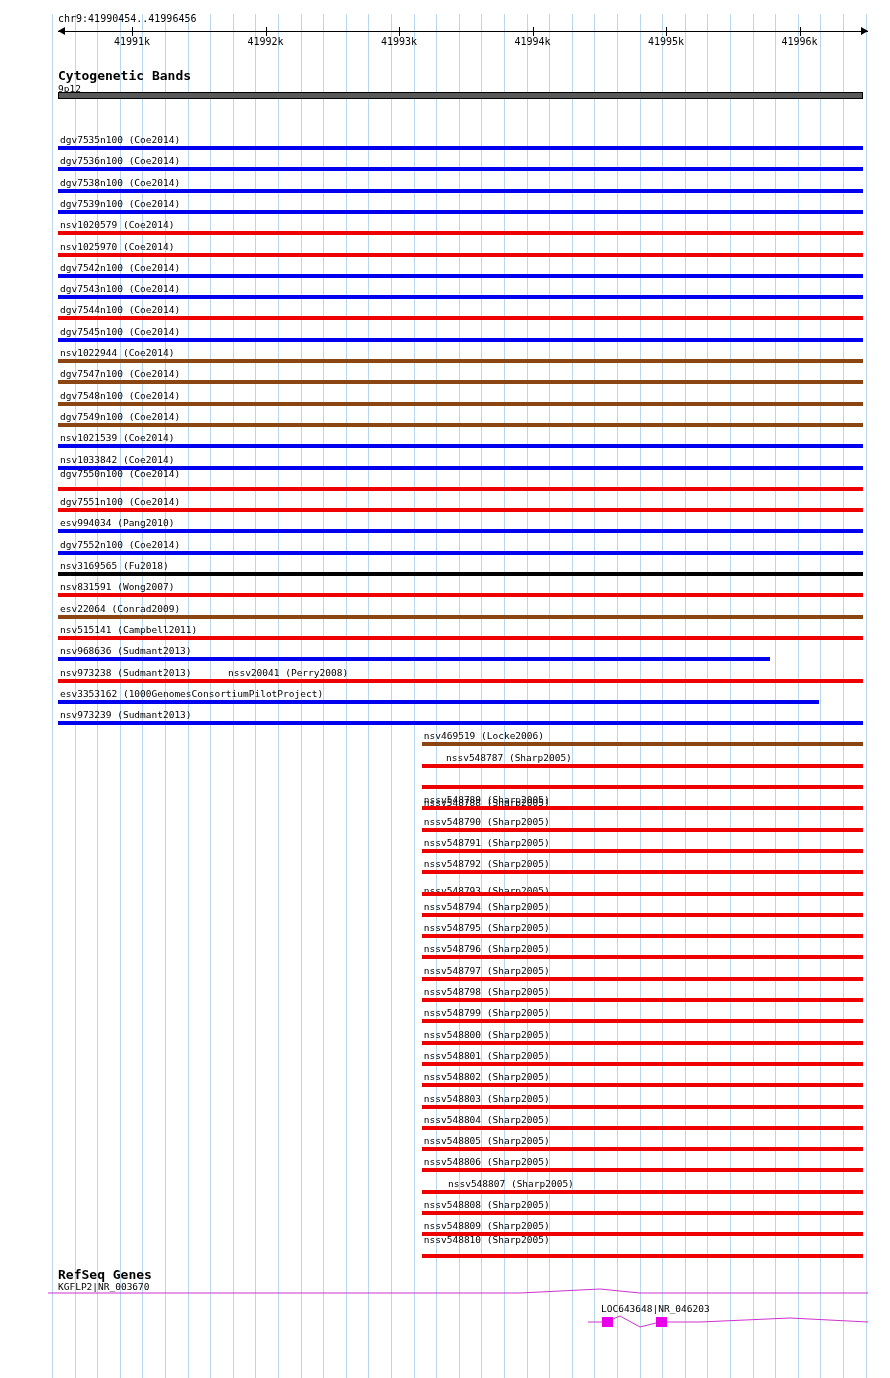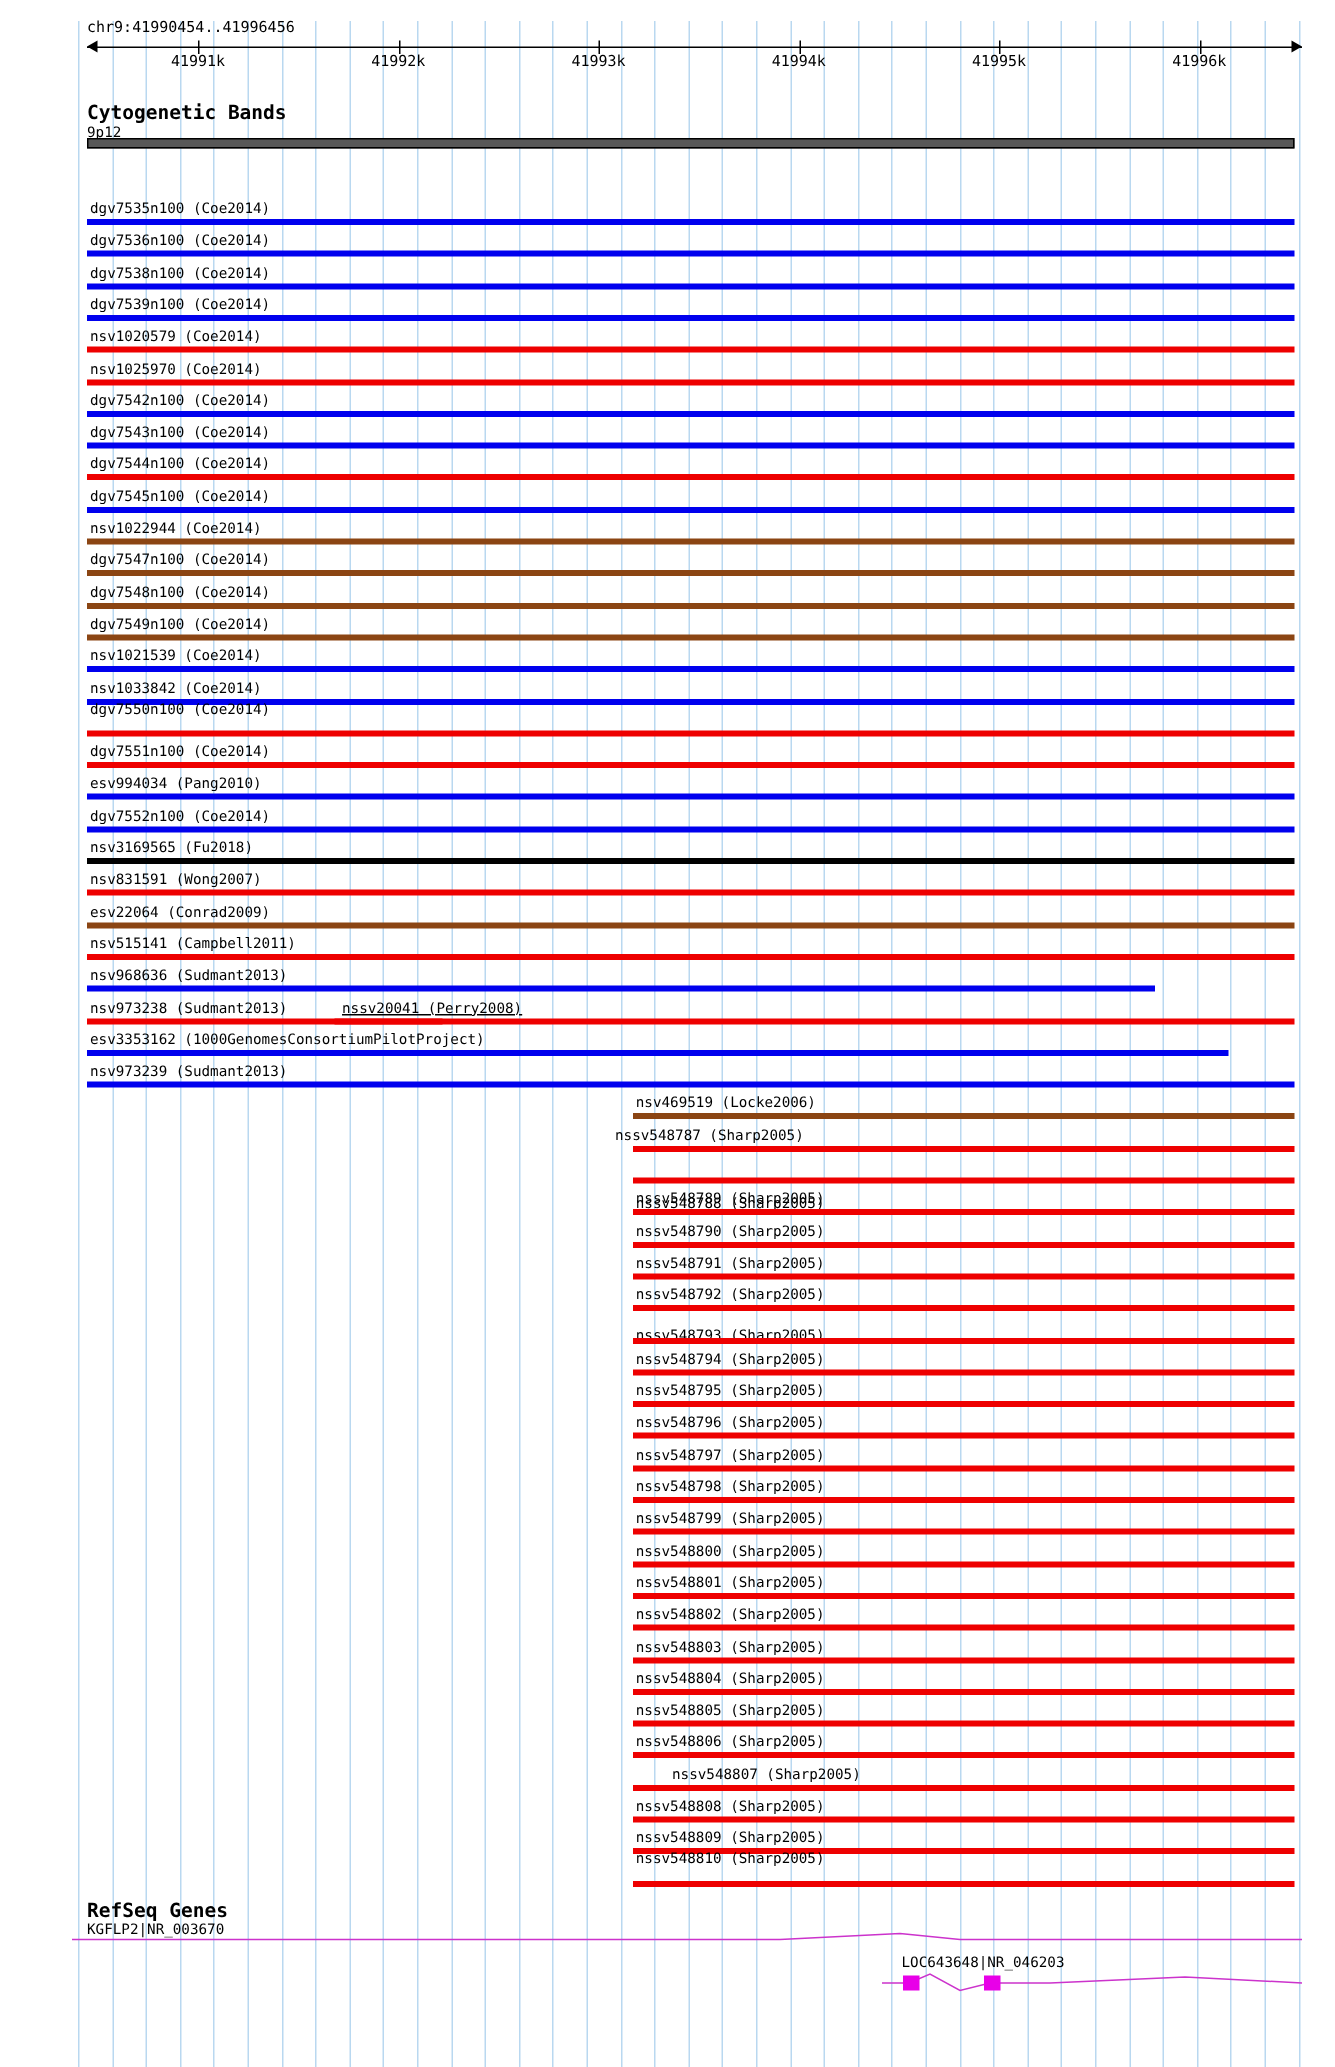--- a/index.html
+++ b/index.html
@@ -236,29 +236,29 @@
       <div class="var-label" style="left: 60px; top: 582.3px;">nsv831591 (Wong2007)</div>
       <div class="var-bar" style="left: 58px; width: 805px; top: 593.3px; background: rgb(238, 0, 0);"></div>
       <div class="var-label" style="left: 60px; top: 603.6px;">esv22064 (Conrad2009)</div>
       <div class="var-bar" style="left: 58px; width: 805px; top: 614.6px; background: rgb(139, 69, 19);"></div>
       <div class="var-label" style="left: 60px; top: 624.9px;">nsv515141 (Campbell2011)</div>
       <div class="var-bar" style="left: 58px; width: 805px; top: 635.9px; background: rgb(238, 0, 0);"></div>
       <div class="var-label" style="left: 60px; top: 646.2px;">nsv968636 (Sudmant2013)</div>
       <div class="var-bar" style="left: 58px; width: 712.425px; top: 657.2px; background: rgb(0, 0, 238);"></div>
       <div class="var-label" style="left: 60px; top: 667.5px;">nsv973238 (Sudmant2013)</div>
       <div class="var-bar" style="left: 58px; width: 805px; top: 678.5px; background: rgb(238, 0, 0);"></div>
-      <div class="var-label" style="left: 228.025px; top: 667.5px; text-decoration: underline;">nssv20041 (Perry2008)</div>
+      <div class="var-label" style="left: 228.025px; top: 667.5px;">nssv20041 (Perry2008)</div>
       <div class="var-bar" style="left: 223.025px; width: 72.45px; top: 678.5px; background: rgb(238, 0, 0);"></div>
       <div class="var-label" style="left: 60px; top: 688.8px;">esv3353162 (1000GenomesConsortiumPilotProject)</div>
       <div class="var-bar" style="left: 58px; width: 760.725px; top: 699.8px; background: rgb(0, 0, 238);"></div>
       <div class="var-label" style="left: 60px; top: 710.1px;">nsv973239 (Sudmant2013)</div>
       <div class="var-bar" style="left: 58px; width: 805px; top: 721.1px; background: rgb(0, 0, 238);"></div>
       <div class="var-label" style="left: 423.86px; top: 731.4px;">nsv469519 (Locke2006)</div>
       <div class="var-bar" style="left: 421.86px; width: 441.14px; top: 742.4px; background: rgb(139, 69, 19);"></div>
-      <div class="var-label" style="left: 410px; top: 752.7px; text-align: right;">nssv548787 (Sharp2005)</div>
+      <div class="var-label" style="left: 446px; top: 752.7px; text-align: right;">nssv548787 (Sharp2005)</div>
       <div class="var-bar" style="left: 421.86px; width: 441.14px; top: 763.7px; background: rgb(238, 0, 0);"></div>
       <div class="var-label" style="left: 423.86px; top: 774px; margin-top: 24px;">nssv548788 (Sharp2005)</div>
       <div class="var-bar" style="left: 421.86px; width: 441.14px; top: 785px; background: rgb(238, 0, 0);"></div>
       <div class="var-label" style="left: 423.86px; top: 795.3px;">nssv548789 (Sharp2005)</div>
       <div class="var-bar" style="left: 421.86px; width: 441.14px; top: 806.3px; background: rgb(238, 0, 0);"></div>
       <div class="var-label" style="left: 423.86px; top: 816.6px;">nssv548790 (Sharp2005)</div>
       <div class="var-bar" style="left: 421.86px; width: 441.14px; top: 827.6px; background: rgb(238, 0, 0);"></div>
       <div class="var-label" style="left: 423.86px; top: 837.9px;">nssv548791 (Sharp2005)</div>
       <div class="var-bar" style="left: 421.86px; width: 441.14px; top: 848.9px; background: rgb(238, 0, 0);"></div>
       <div class="var-label" style="left: 423.86px; top: 859.2px;">nssv548792 (Sharp2005)</div>

